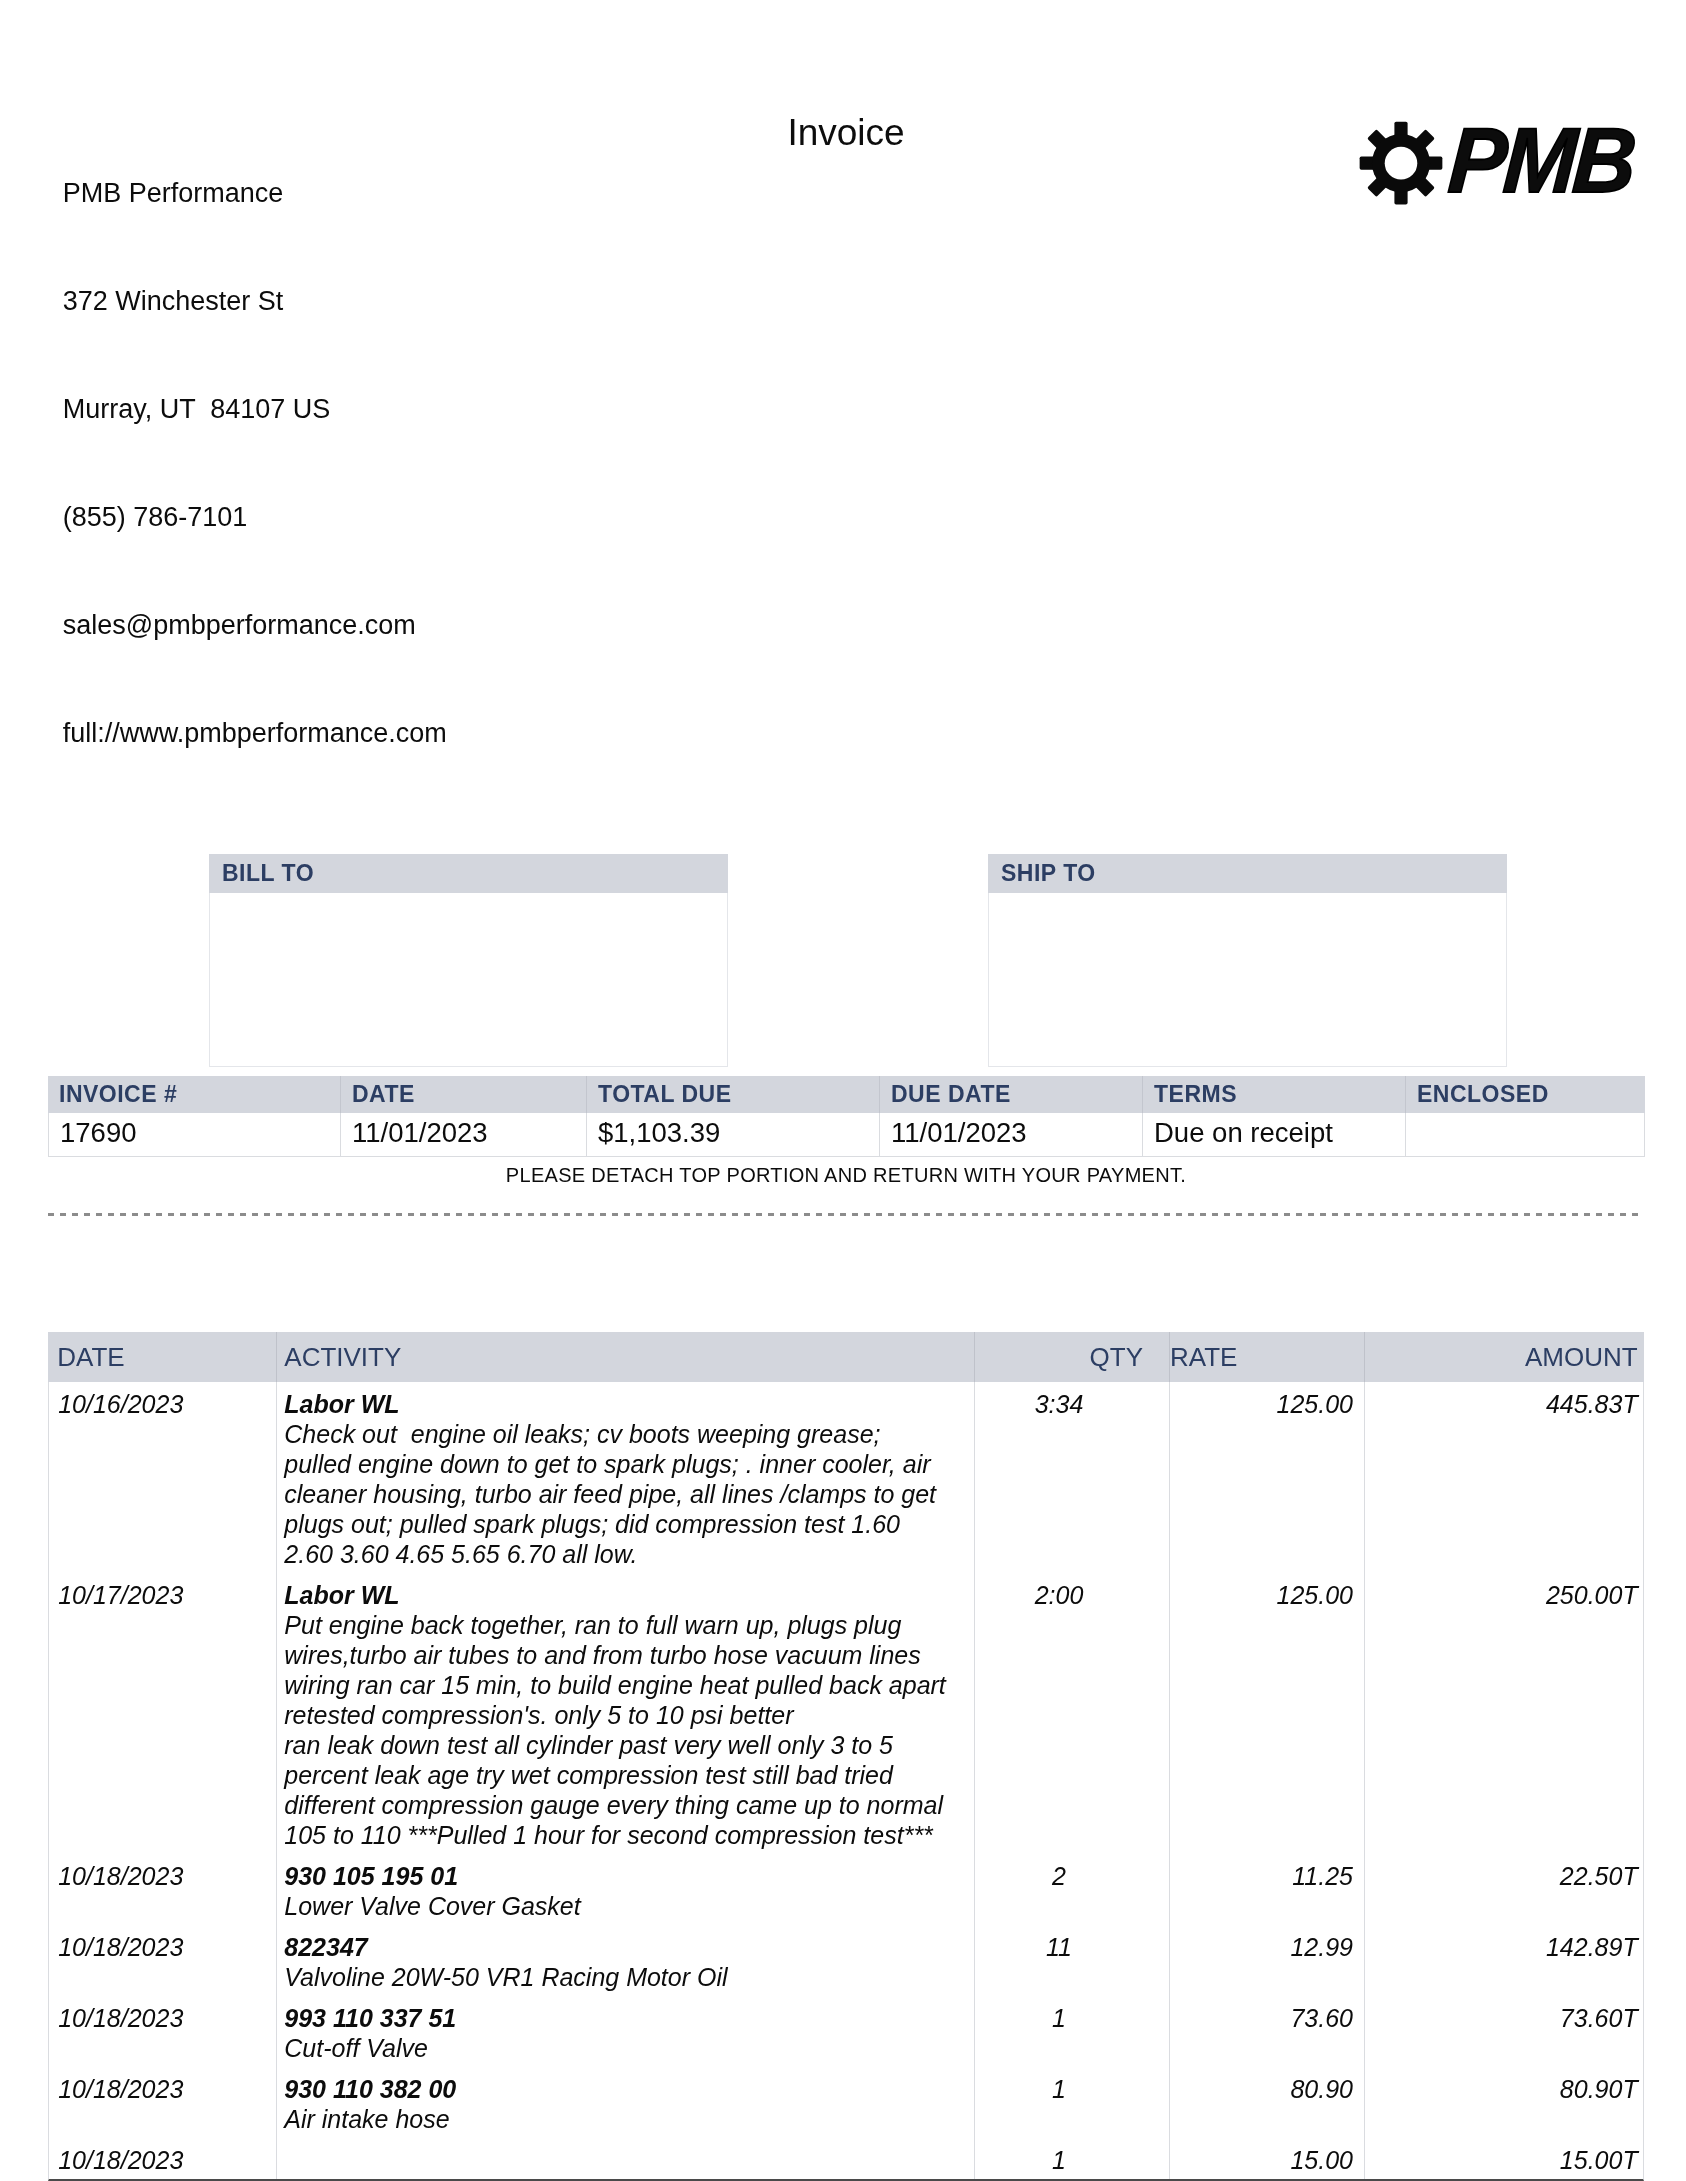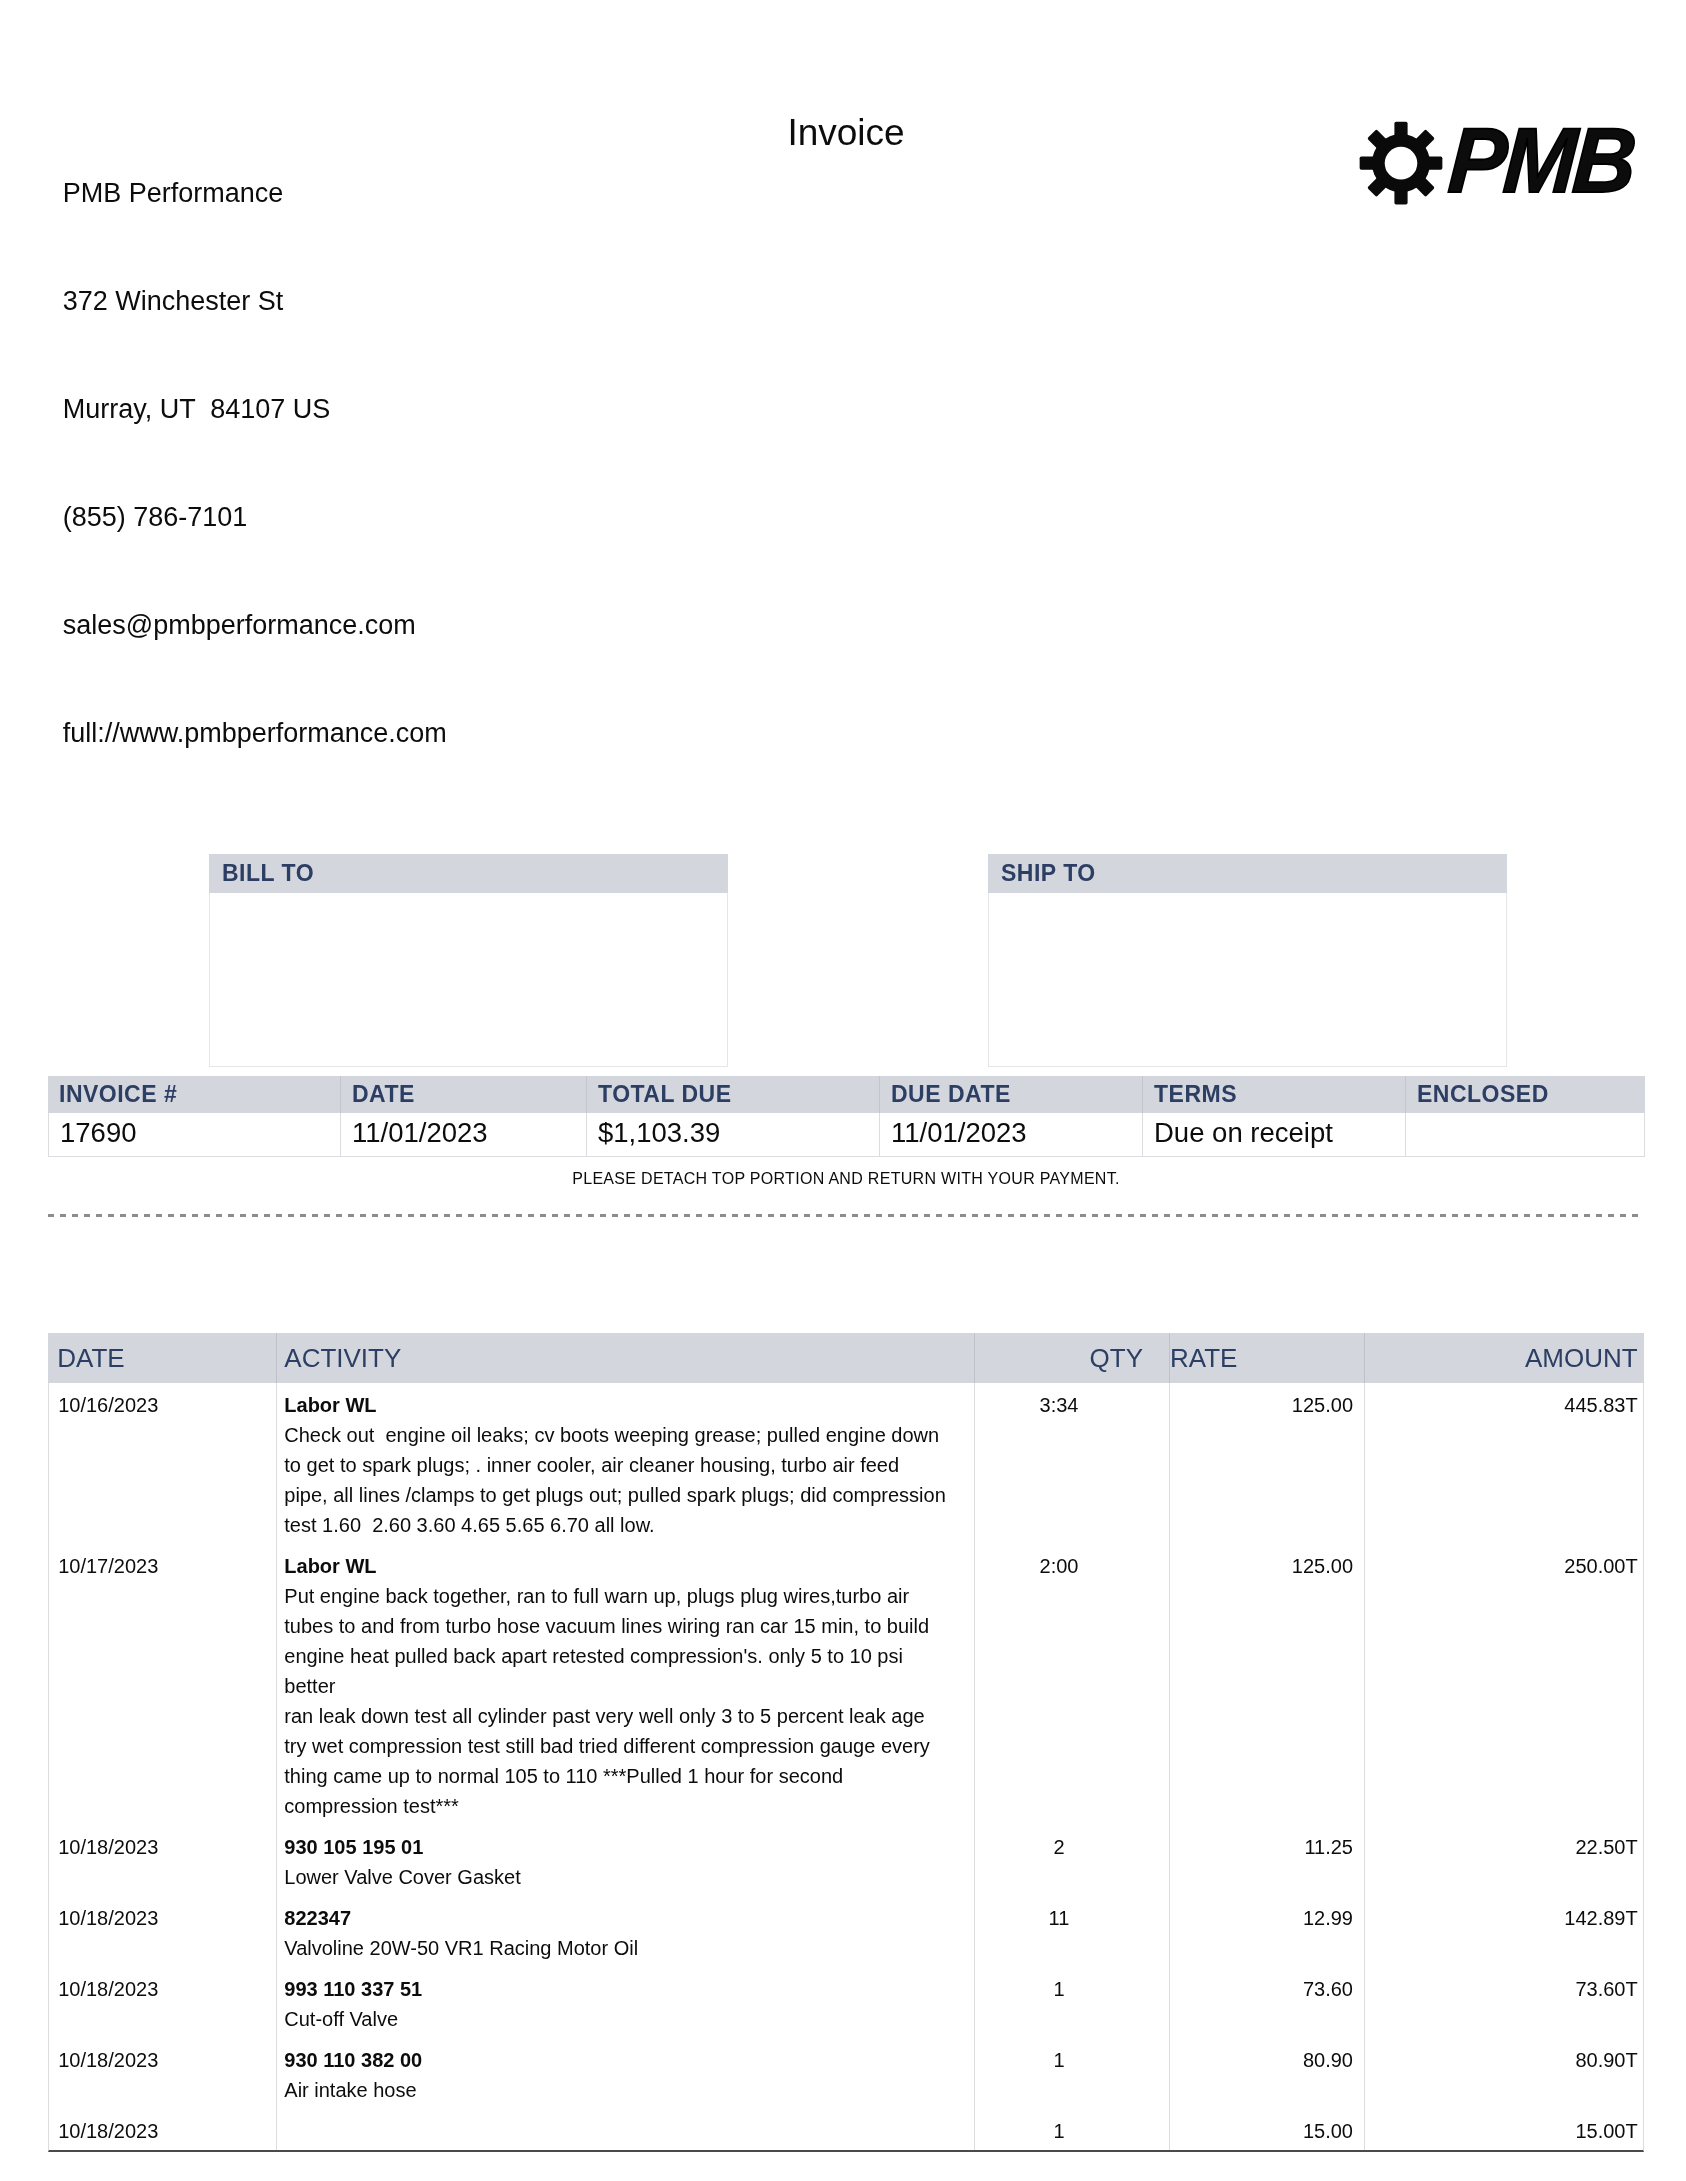--- a/index.html
+++ b/index.html
@@ -49,21 +49,21 @@
     border-left:0.9px solid var(--border-mid);
   }
   .meta-head .meta-cell:first-child{border-left:none;}
   .meta-vals .meta-cell{
     background:#fff;font-size:27.5px;height:44px;line-height:39px;padding-left:11px;
     border-left:0.9px solid var(--border-light);border-bottom:0.9px solid var(--border-light);
   }
   .meta-vals .meta-cell:first-child{border-left:0.9px solid var(--border-light);}
   .meta-vals .meta-cell:last-child{border-right:0.9px solid var(--border-light);}
 
-  .detach{margin-top:13px;text-align:center;font-size:16px;letter-spacing:0.3px;}
+  .detach{margin-top:7px;text-align:center;font-size:20px;letter-spacing:0.3px;}
 
   .dashes{
     margin-top:26px;width:1596px;height:2.8px;
     background:repeating-linear-gradient(90deg,#8c8c8c 0 6.4px,transparent 6.4px 12px);
   }
 
   
   .items{margin-top:116px;width:1596px;}
   .items-head{
     display:grid;grid-template-columns:228px 698px 195px 195px 281px;
@@ -74,21 +74,21 @@
   .h-date{padding-left:9.2px;}
   .h-act{padding-left:7.3px;}
   .h-qty{text-align:right;padding-right:26px;}
   .h-rate{padding-right:11px;}
   .h-amt{text-align:right;padding-right:7.3px;}
   .items-body{
     border-left:0.9px solid var(--border-light);border-right:0.9px solid var(--border-light);
     border-bottom:2.8px solid var(--bottom-border);
   }
   .row{display:grid;grid-template-columns:227px 698px 195px 195px 281px;}
-  .cell{font-size:20px;line-height:30px;padding-top:7.3px;padding-bottom:3.7px;border-left:0.9px solid var(--border-light);}
+  .cell{font-size:25px;line-height:30px;padding-top:7.3px;padding-bottom:3.7px;border-left:0.9px solid var(--border-light);font-style:italic;}
   .row .cell:first-child{border-left:none;}
   .c-date{padding-left:9.2px;}
   .c-act{padding-left:7.3px;padding-right:27.5px;}
   .c-act .item{font-weight:bold;}
   .c-act .desc,.c-act .plain{white-space:pre-wrap;}
   .c-qty{text-align:center;padding-right:26px;}
   .c-rate{text-align:right;padding-right:11px;}
   .c-amt{text-align:right;padding-right:7.3px;}
 </style>
 </head>

